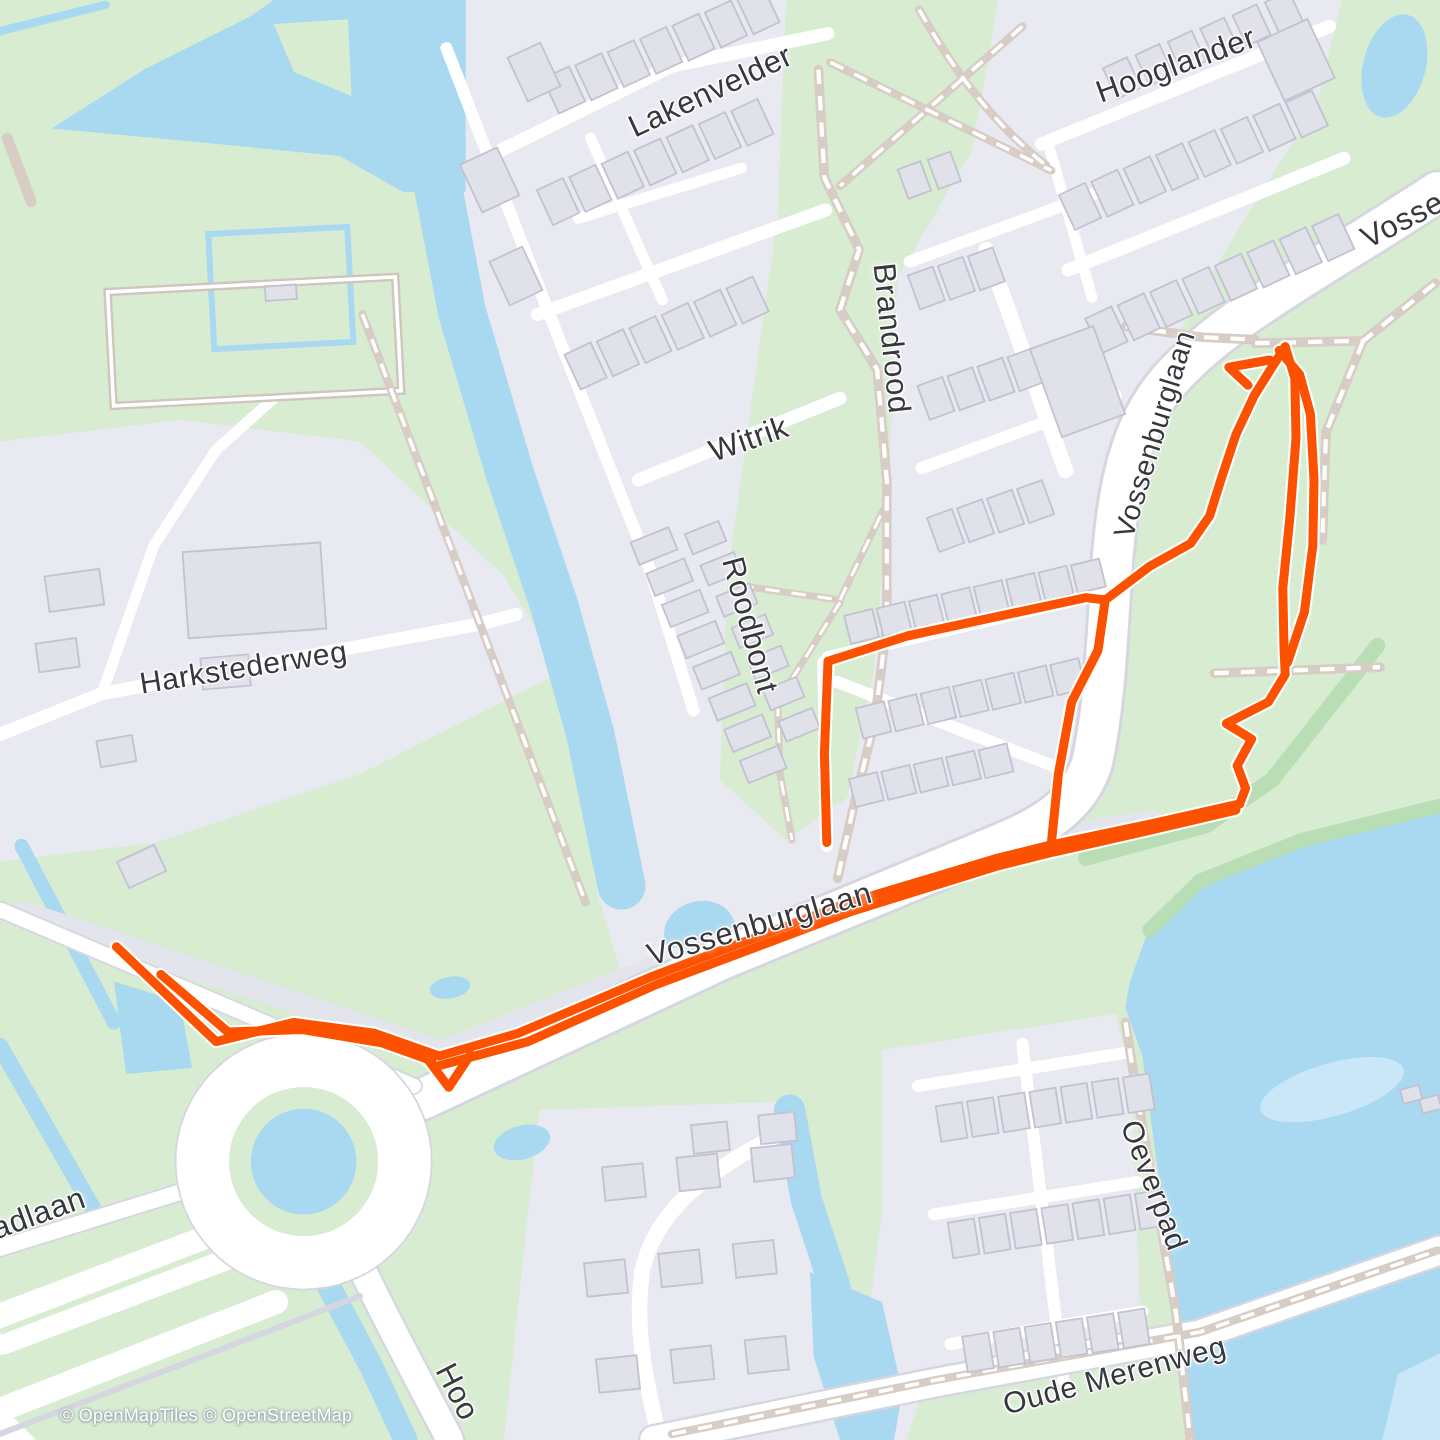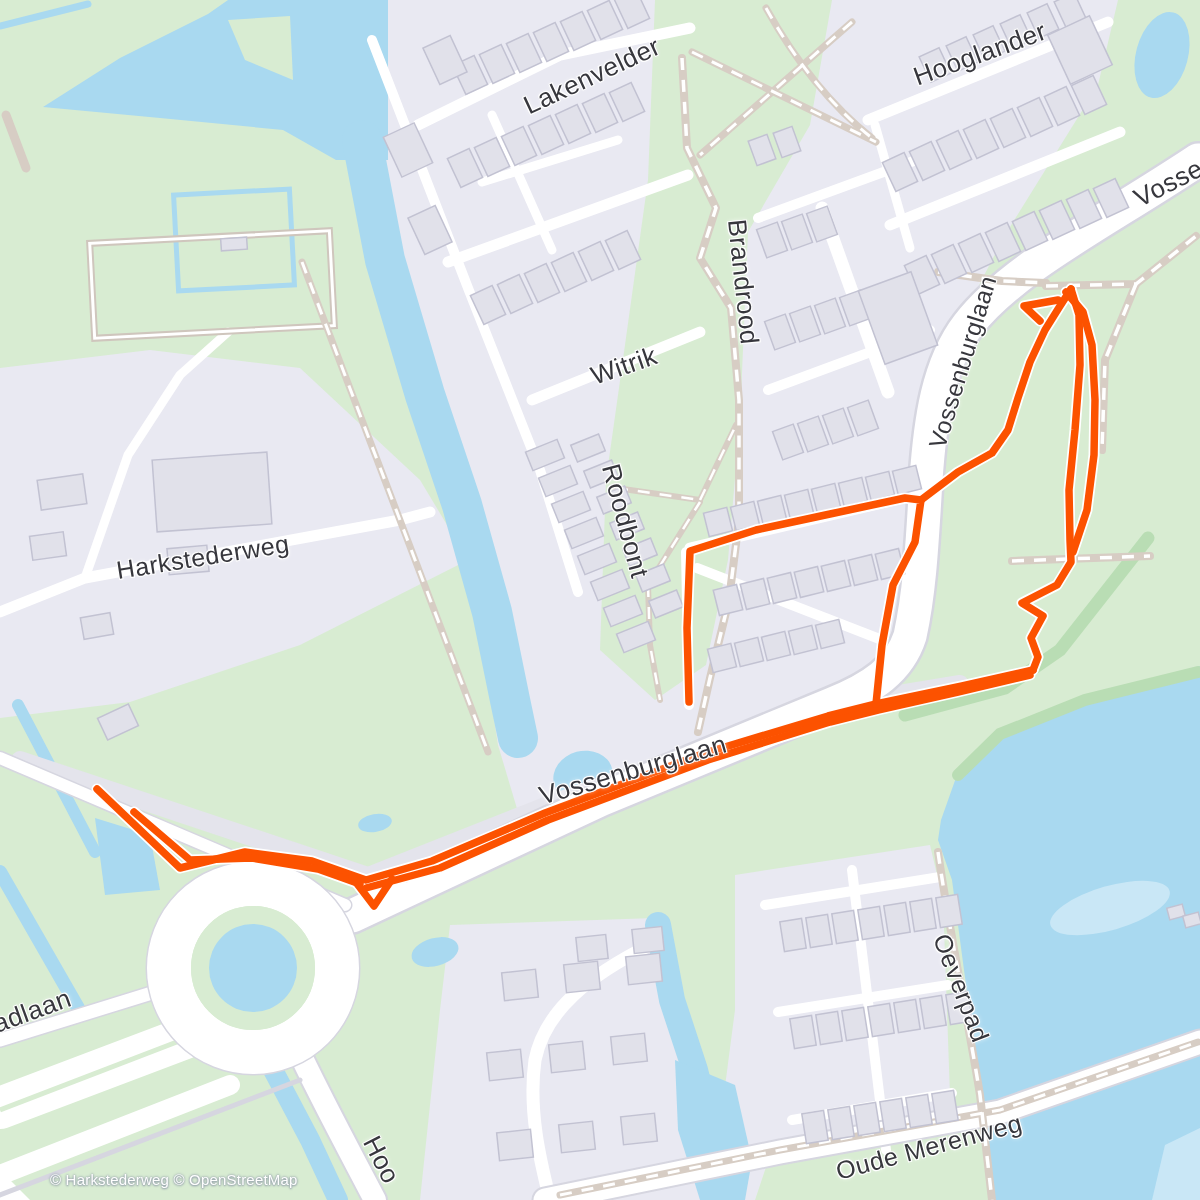--- a/index.html
+++ b/index.html
@@ -362,14 +362,14 @@
 <div class="lbl" style="left:624px;top:366px;--r:-19deg;">Witrik</div>
 <div class="lbl" style="left:963px;top:362px;--r:-73deg;font-size:24px;">Vossenburglaan</div>
 <div class="lbl" style="left:625px;top:521px;--r:75deg;">Roodbont</div>
 <div class="lbl" style="left:203px;top:557px;--r:-9deg;font-size:25px;">Harkstederweg</div>
 <div class="lbl" style="left:633px;top:770px;--r:-16deg;">Vossenburglaan</div>
 <div class="lbl" style="left:961px;top:988px;--r:69deg;font-size:25px;">Oeverpad</div>
 <div class="lbl" style="left:929px;top:1147px;--r:-15deg;font-size:25px;">Oude Merenweg</div>
 <div class="lbl-edge" style="left:-6px;top:1025px;--r:-20deg;">adlaan</div>
 <div class="lbl-edge" style="left:370px;top:1138px;--r:63deg;">Hoo</div>
 
-<div class="attr">© Harkstederweg © OpenStreetMap</div>
+<div class="attr">© OpenMapTiles © OpenStreetMap</div>
 </div>
 
 </body></html>

